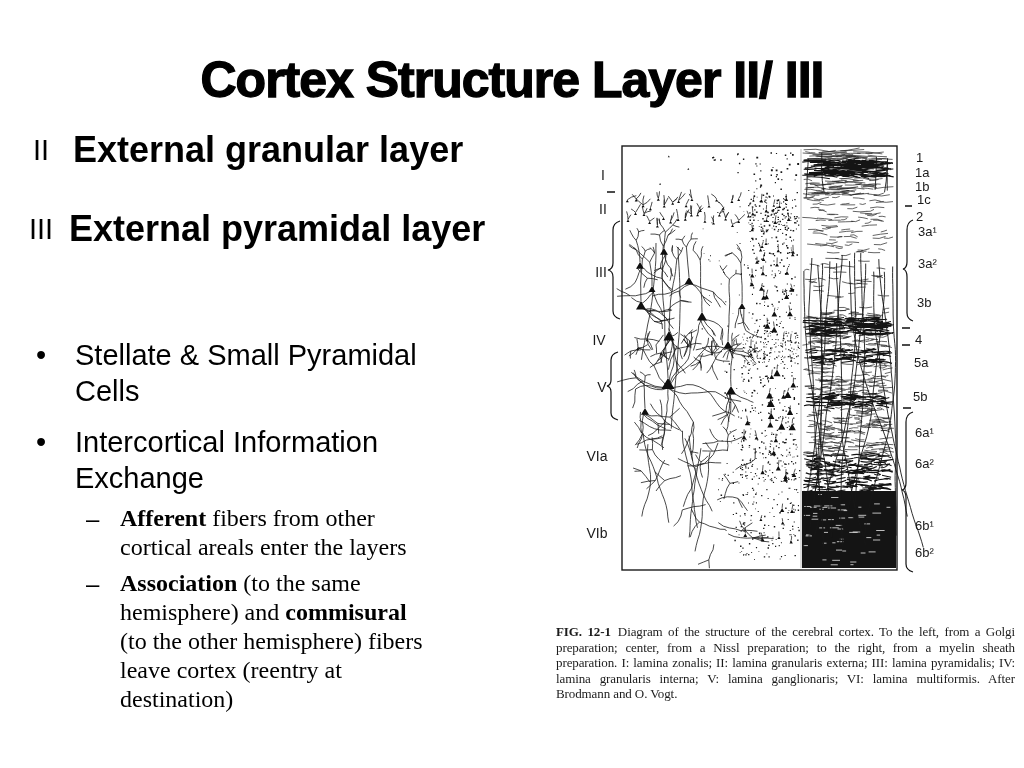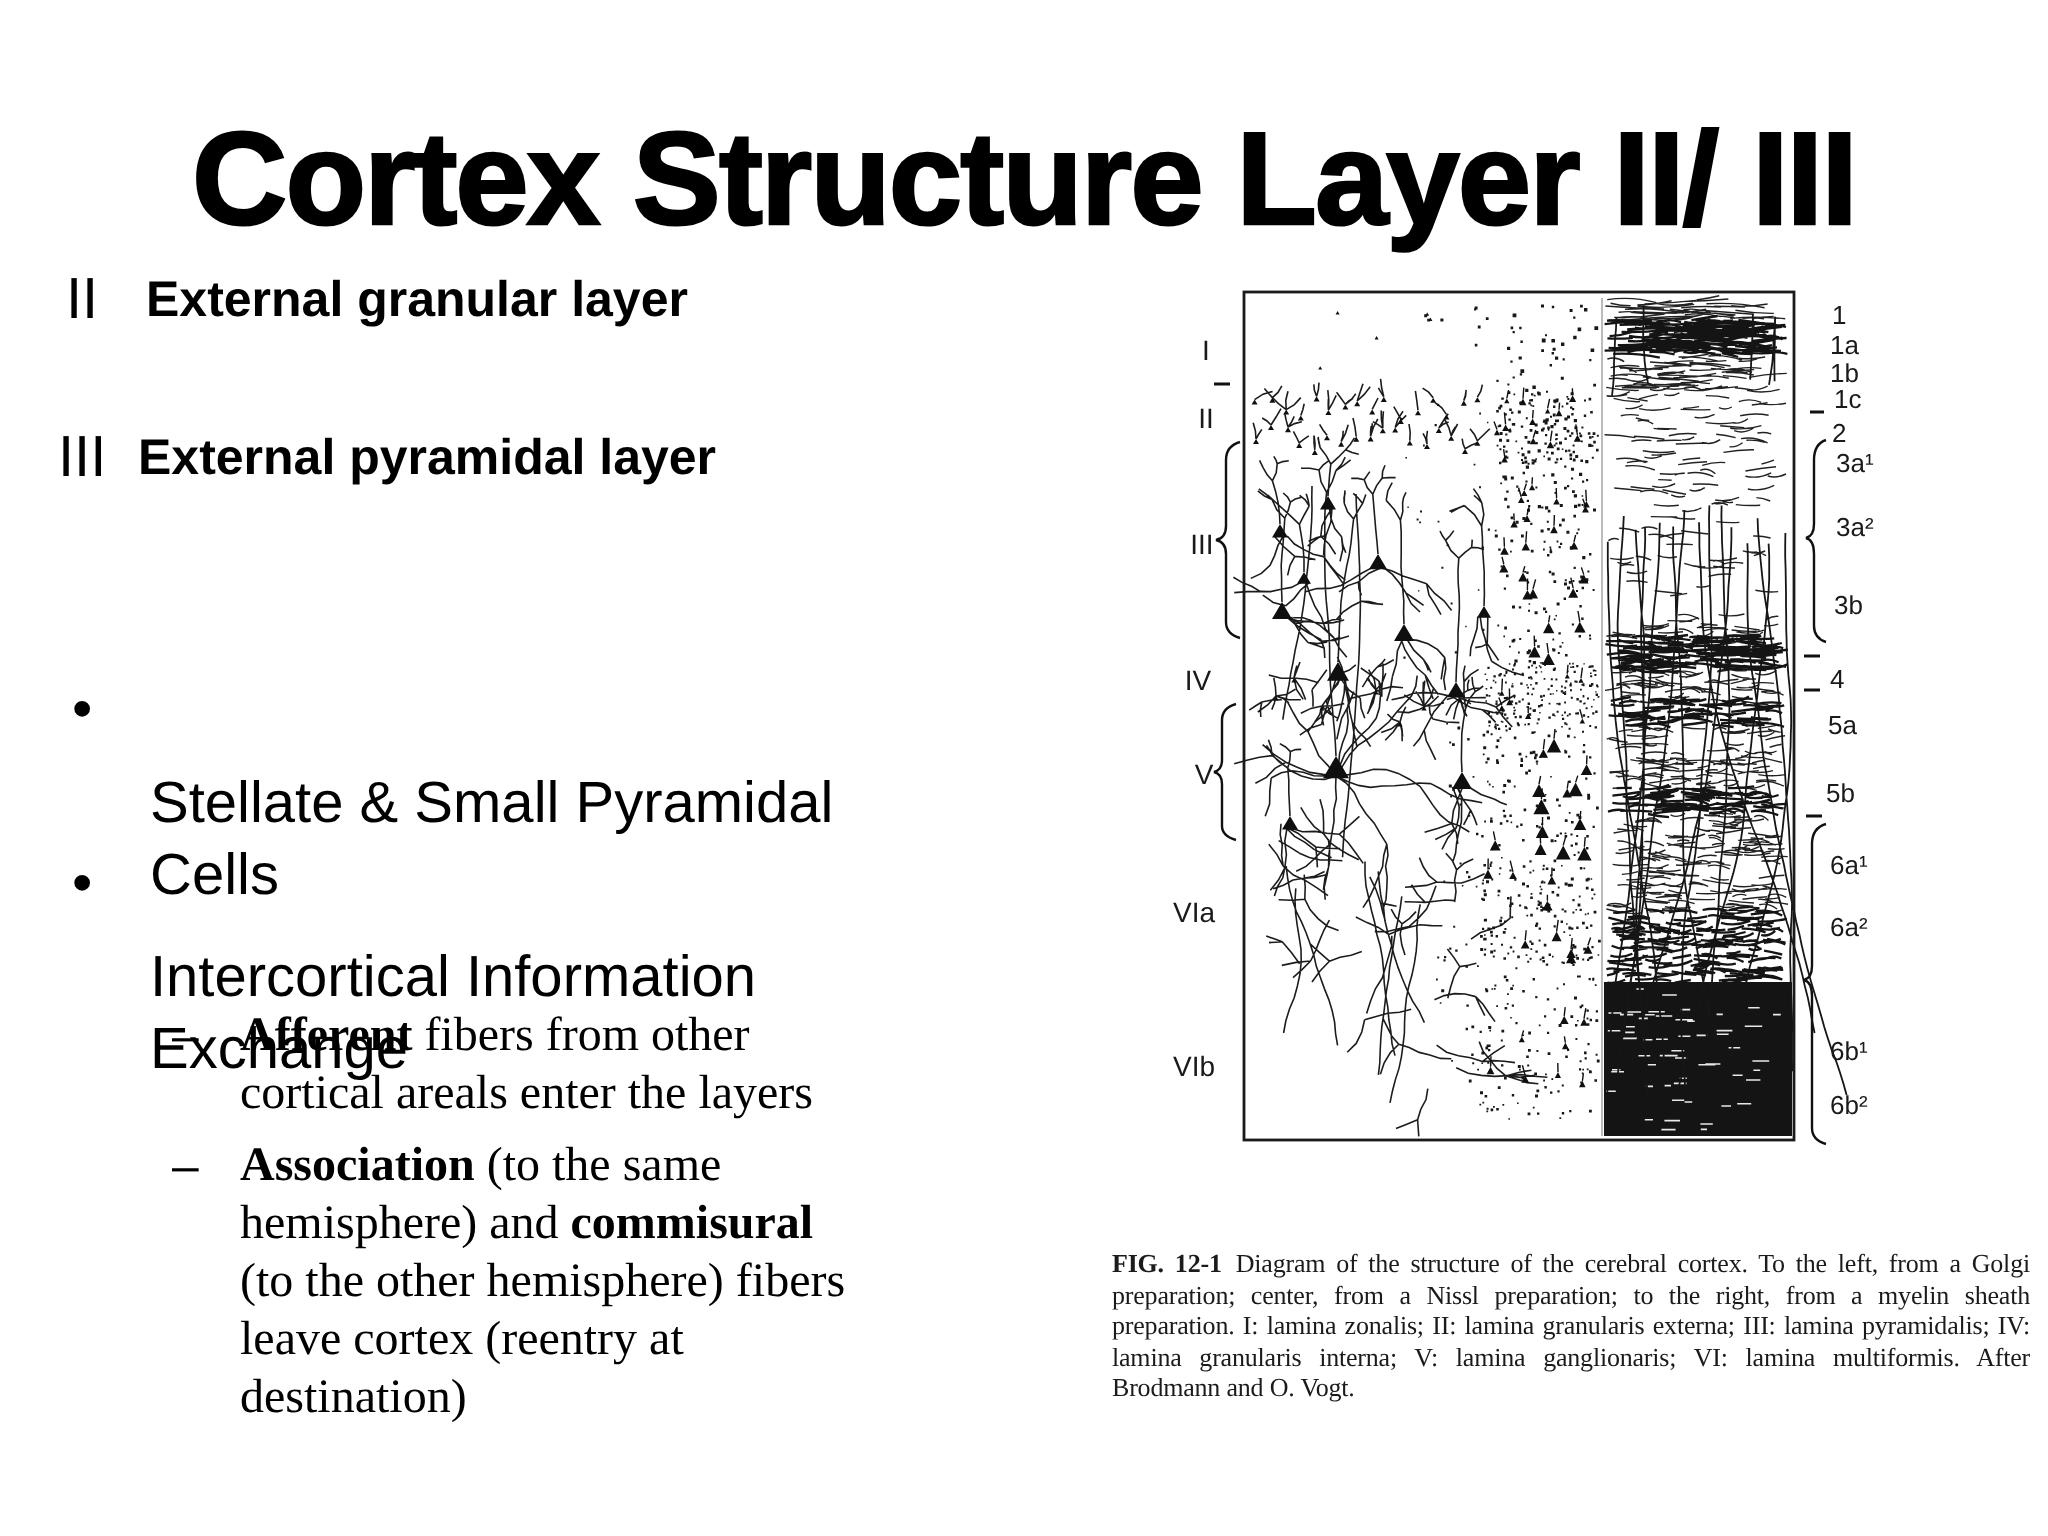--- a/index.html
+++ b/index.html
@@ -1,28 +1,28 @@
 <!DOCTYPE html>
 <html><head>
 <meta charset="utf-8">
 <style>
   html,body{margin:0;padding:0;}
   body{width:1024px;height:768px;background:#ffffff;position:relative;overflow:hidden;
        font-family:"Liberation Sans","DejaVu Sans",sans-serif;color:#000;}
   .slide{position:absolute;left:0;top:0;width:1024px;height:768px;background:#fff;}
   .title{position:absolute;top:51px;left:0;width:1024px;text-align:center;
-         font-size:66px;font-weight:bold;letter-spacing:-1px;-webkit-text-stroke:1.3px #000;white-space:nowrap;}
+         font-size:50px;font-weight:bold;letter-spacing:-1px;-webkit-text-stroke:1.3px #000;white-space:nowrap;}
   .abs{position:absolute;display:flex;align-items:flex-start;}
   .nmark{width:40px;font-size:29px;line-height:34px;flex:none;}
-  .ntext{font-size:25px;line-height:34px;}
+  .ntext{font-size:36px;line-height:34px;}
   .ntitle{font-weight:bold;}
   #item2{left:33px;top:133px;}
   #item3{left:29px;top:212px;}
   .bmark{width:39px;font-size:29px;line-height:36px;flex:none;}
-  .btext{font-size:29px;line-height:36px;white-space:pre-line;max-width:450px;margin-top:47px;}
+  .btext{font-size:29px;line-height:36px;white-space:pre-line;max-width:450px;}
   #bullet1{left:36px;top:337px;}
   #bullet2{left:36px;top:424px;}
   .smark{width:34px;font-size:24px;line-height:29px;flex:none;}
   .stext{font-size:24px;line-height:29px;white-space:pre-line;max-width:440px;font-family:Liberation Serif, serif;}
   .stext b{font-weight:bold;}
   #sub1{left:86px;top:504px;}
   #sub2{left:86px;top:569px;}
   #fig{position:absolute;left:550px;top:130px;width:474px;height:448px;
        font-family:"Liberation Sans","DejaVu Sans",sans-serif;}
   .caption{position:absolute;left:556px;top:584px;width:459px;

